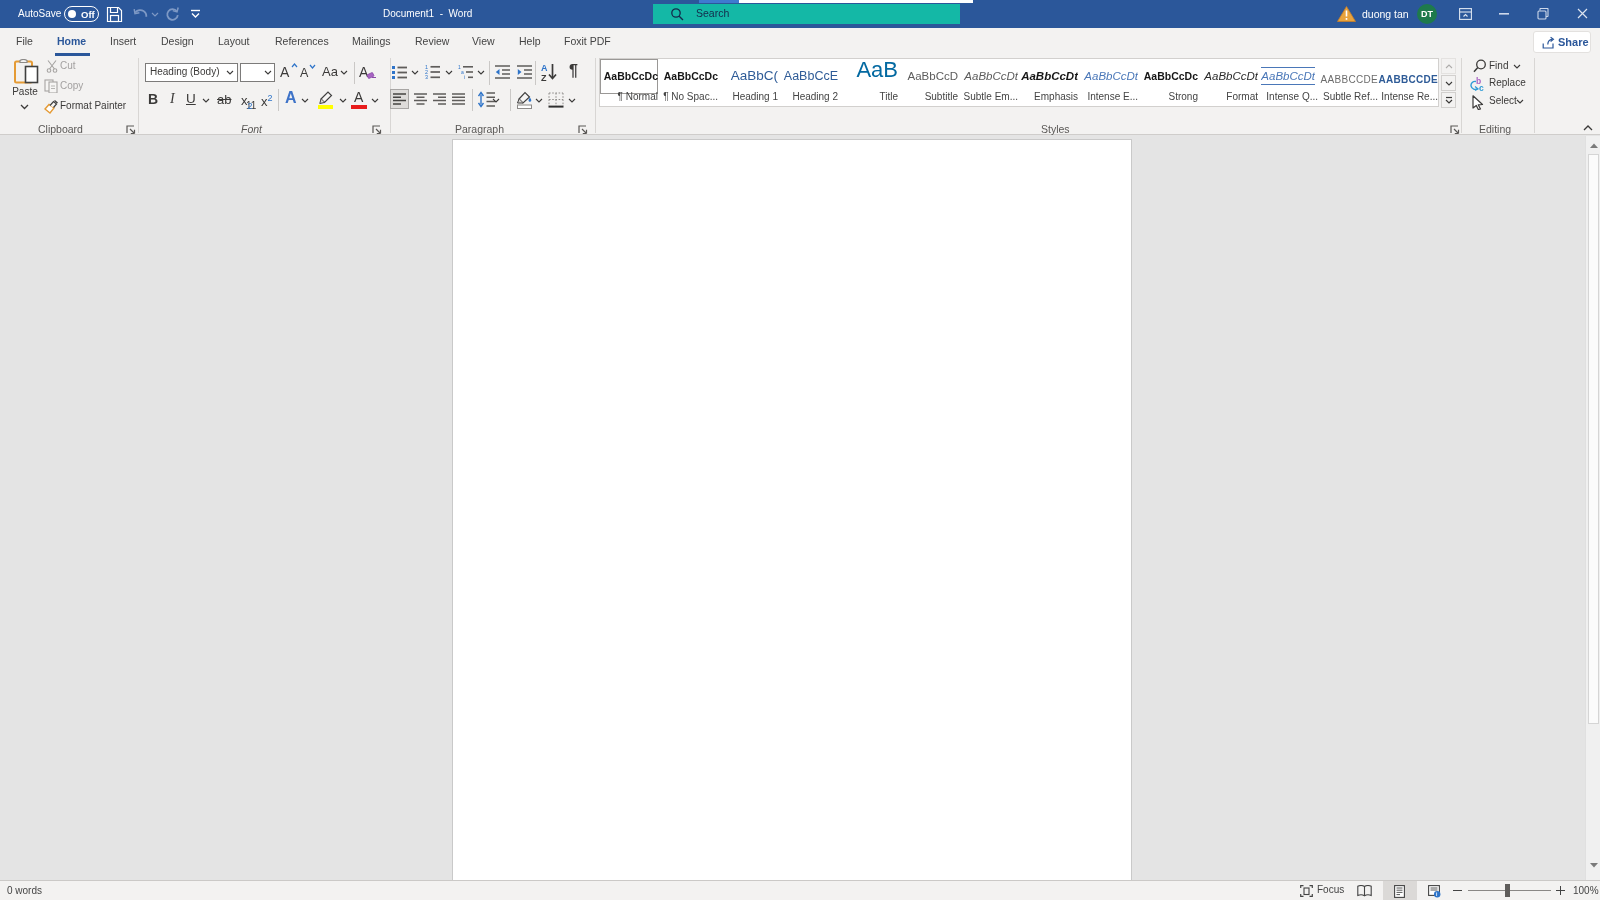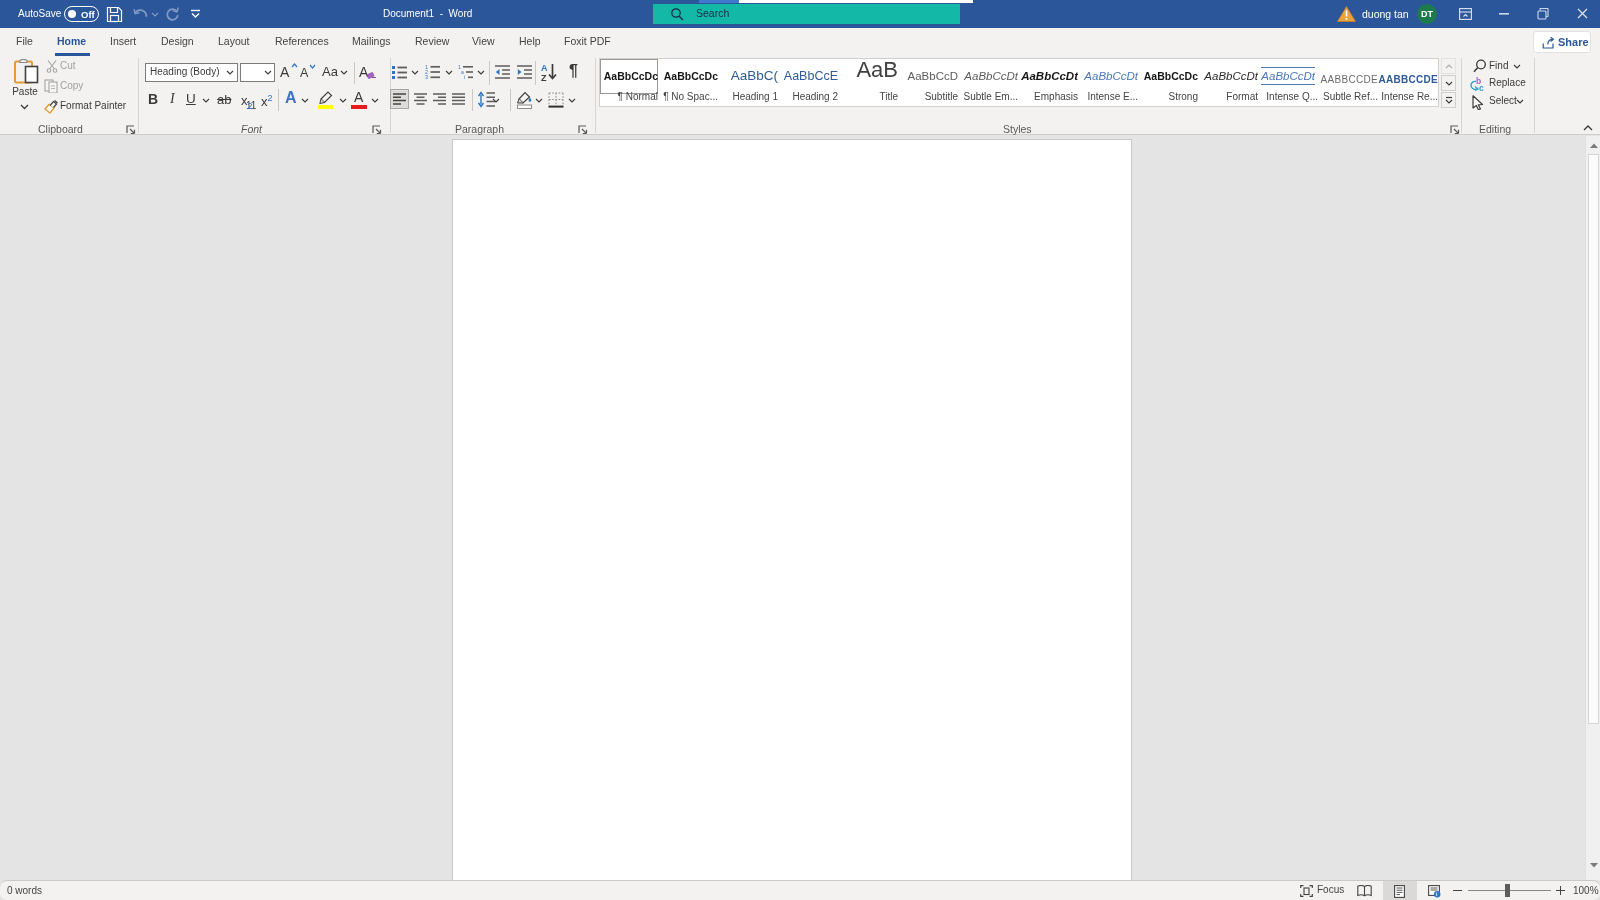--- a/index.html
+++ b/index.html
@@ -40,21 +40,21 @@
 
 
 #docarea { left:0; top:136px; width:1600px; height:744px; background:#e4e4e4; }
 #page { position:absolute; left:452px; top:3px; width:680px; height:741px; background:#ffffff; border:1px solid #c9c9c9; border-bottom:none; }
 #vscroll { position:absolute; left:1585px; top:0; width:15px; height:744px; background:#f0f0f0; border-left:1px solid #e0e0e0; }
 #vup { position:absolute; left:1px; top:2px; width:13px; height:15px; background:#f0f0f0; }
 #vthumb { position:absolute; left:2px; top:18px; width:11px; height:570px; background:#fbfbfb; border:1px solid #d5d5d5; }
 #vdown { position:absolute; left:1px; top:722px; width:13px; height:15px; background:#f0f0f0; }
 
 
-#statusbar { left:0; top:880px; width:1600px; height:20px; background:#f3f2f1; border-top:1px solid #cbc9c7; font-size:10px; color:#444;border-radius:7px; }
+#statusbar { left:0; top:880px; width:1600px; height:20px; background:#f3f2f1; border-top:1px solid #cbc9c7; font-size:10px; color:#444; }
 
 
 #styleitems { display:flex; }
 .si { position:relative; width:60px; height:35px; text-align:right; flex:0 0 auto; }
 .si.sel { width:58px; }
 .si.sel::before { content:""; position:absolute; left:0; top:0; right:0; bottom:0; border:1px solid #9a9896; box-shadow:inset 0 0 0 2px #fff; }
 .samp { position:absolute; left:0; right:0; top:9px; font-size:10.5px; line-height:16px; white-space:nowrap; overflow:hidden; }
 .slab { position:absolute; left:0; right:0; top:31px; font-size:10px; line-height:13px; color:#444; white-space:nowrap; overflow:hidden; }
 </style>
 </head>
@@ -380,21 +380,21 @@
         </div>
       <div class="si">
           <div class="samp" style="font-size:13.5px;color:#2e5b97;">AaBbC(</div>
           <div class="slab">Heading 1</div>
         </div>
       <div class="si">
           <div class="samp" style="font-size:12.5px;color:#2e5b97;">AaBbCcE</div>
           <div class="slab">Heading 2</div>
         </div>
       <div class="si">
-          <div class="samp" style="font-size:22px;color:#404040;top:3px;">AaB</div>
+          <div class="samp" style="font-size:22px;color:#0369a1;top:3px;">AaB</div>
           <div class="slab">Title</div>
         </div>
       <div class="si">
           <div class="samp" style="font-size:11.5px;color:#5c5c5c;">AaBbCcD</div>
           <div class="slab">Subtitle</div>
         </div>
       <div class="si">
           <div class="samp" style="font-size:11.5px;font-style:italic;color:#5c5c5c;">AaBbCcDt</div>
           <div class="slab">Subtle Em...</div>
         </div>
@@ -437,21 +437,21 @@
       <svg style="position:absolute;left:3px;top:5px;" width="8" height="5" viewBox="0 0 8 5">
           <path d="M1 1 L4 4 L7 1" fill="none" stroke="#3b3a39" stroke-width="1.1"></path>
         </svg>
     </div>
     <div class="abs" style="left:1441px;top:36px;width:15px;height:16px;background:#f3f2f1;border:1px solid #d2d0ce;">
       <svg style="position:absolute;left:3px;top:3px;" width="8" height="9" viewBox="0 0 8 9">
           <path d="M1 1.5 H7" stroke="#3b3a39" stroke-width="1.2"></path>
           <path d="M1 4 L4 7 L7 4" fill="none" stroke="#3b3a39" stroke-width="1.2"></path>
         </svg>
     </div>
-    <div class="glabel" style="left:1003px;top:67px;">Styles</div>
+    <div class="glabel" style="left:1041px;top:67px;">Styles</div>
     <svg class="launcher" style="left:1450px;top:69px;" width="10" height="10" viewBox="0 0 10 10">
       <path d="M1 8 V1 H8" fill="none" stroke="#5a5856" stroke-width="1.2"></path>
       <path d="M4 4 L8.5 8.5 M8.5 8.5 V4.8 M8.5 8.5 H4.8" fill="none" stroke="#5a5856" stroke-width="1.2"></path>
     </svg>
     <div class="gdiv" style="left:1461px;"></div>
 
     <svg class="abs" style="left:1473px;top:3px;" width="14" height="14" viewBox="0 0 14 14">
       <circle cx="8" cy="5.5" r="4.3" fill="none" stroke="#3b3a39" stroke-width="1.3"></circle>
       <path d="M4.8 8.6 L1 12.8" stroke="#3b3a39" stroke-width="1.5"></path>
     </svg>

